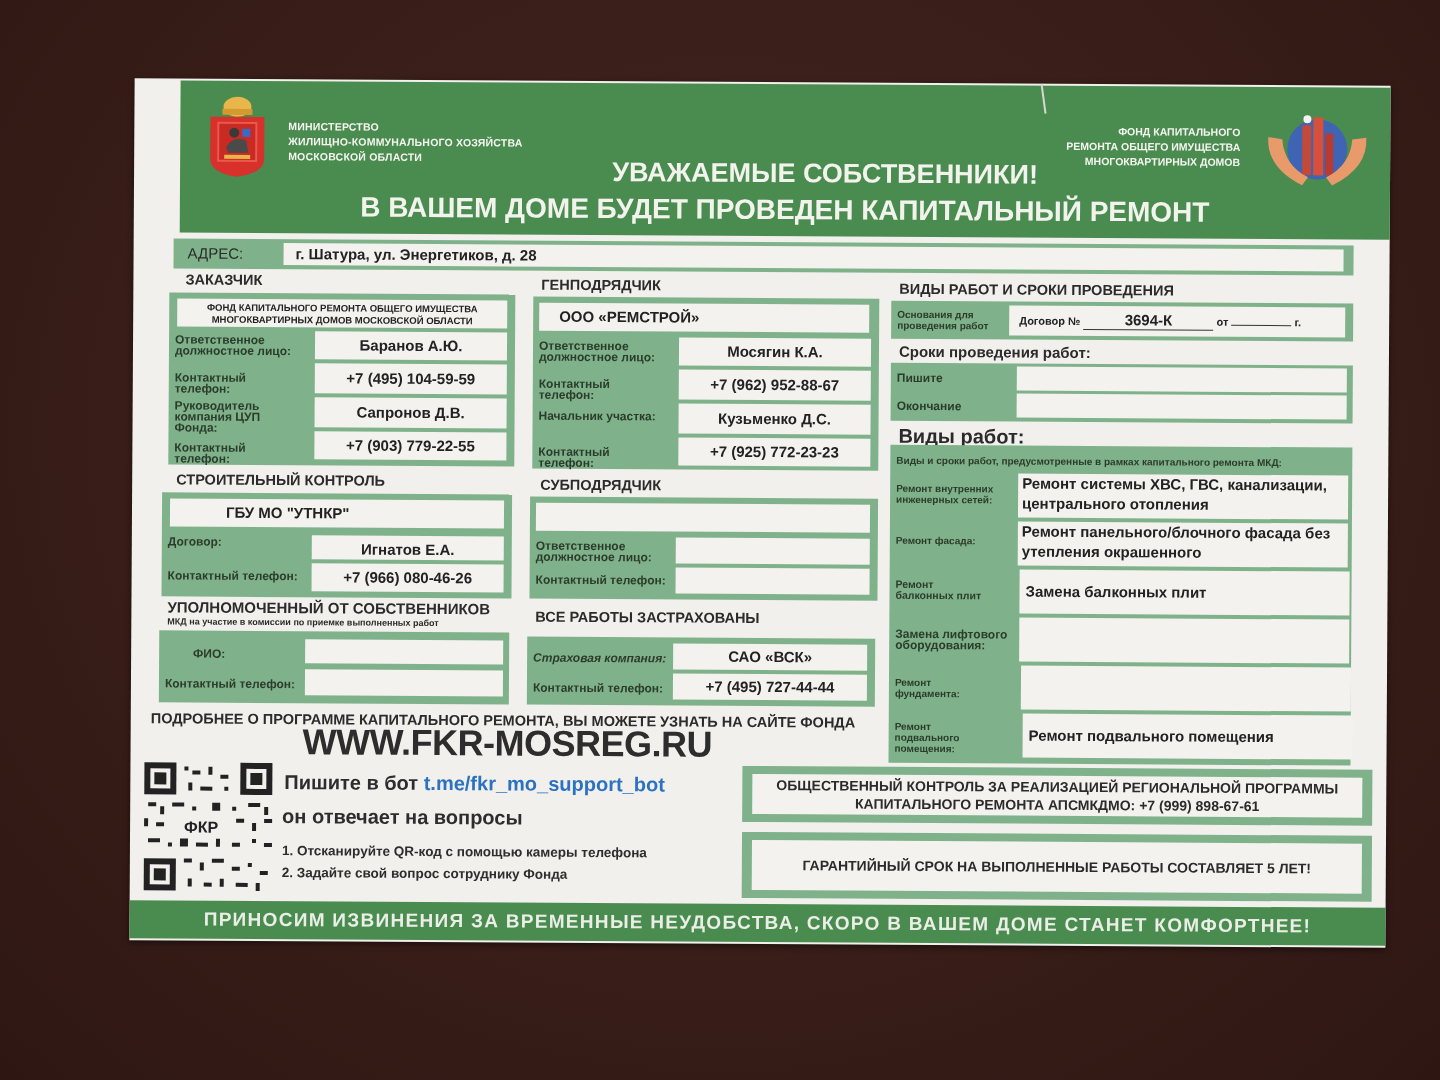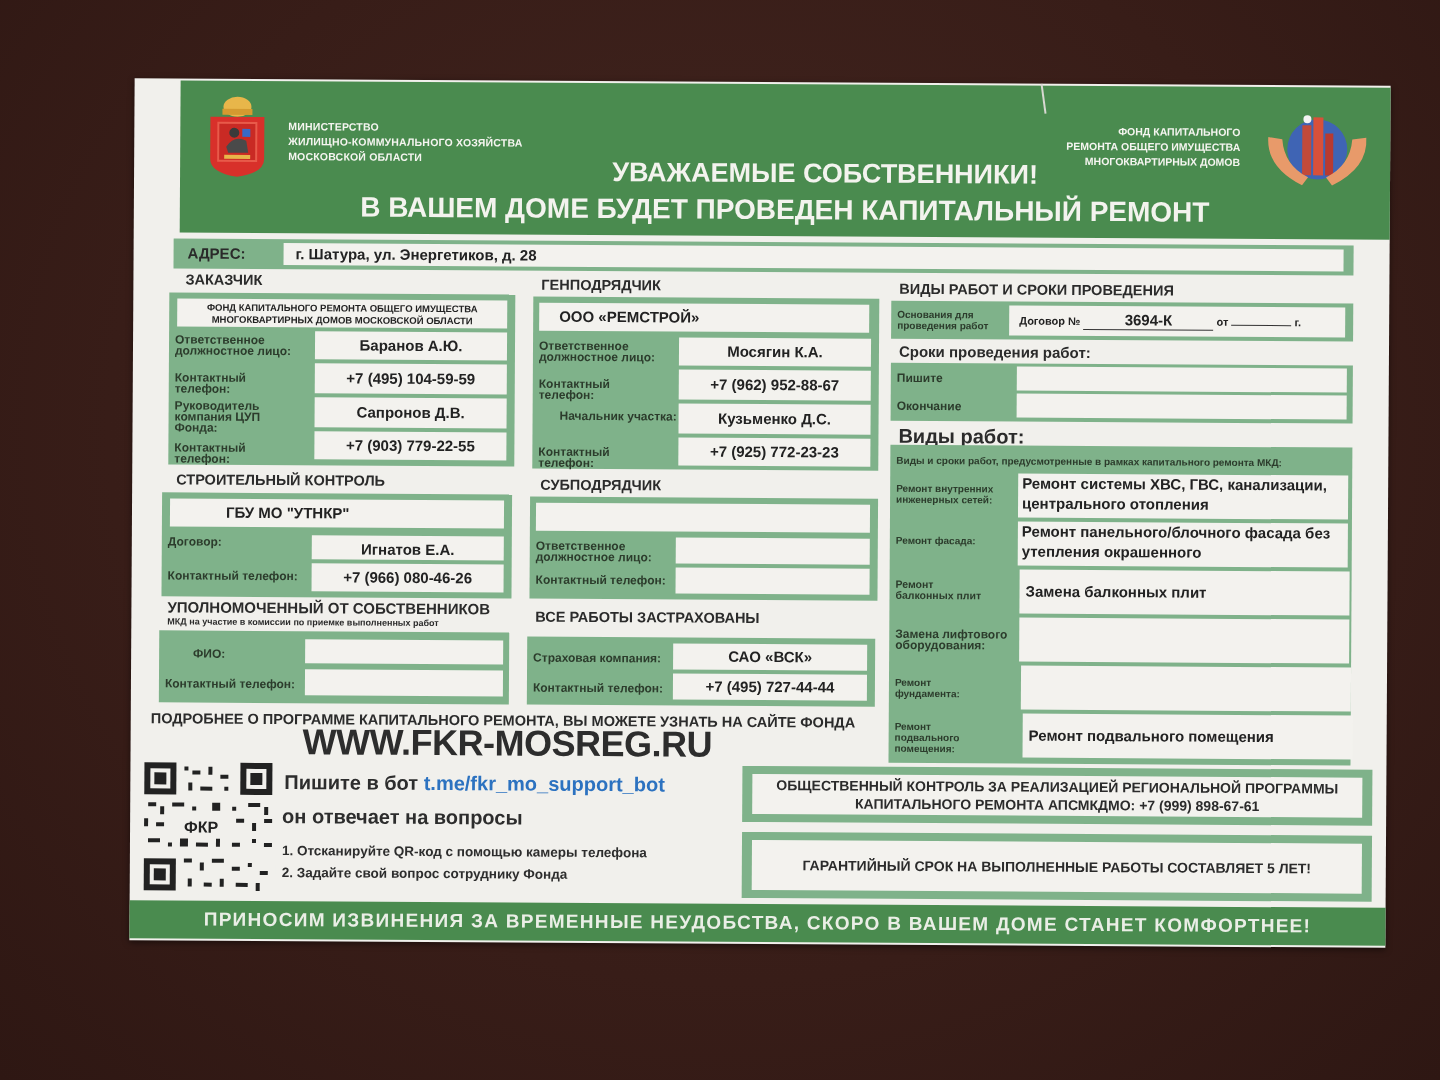--- a/index.html
+++ b/index.html
@@ -7,21 +7,21 @@
   .bg{position:absolute;inset:0;background:radial-gradient(ellipse at 50% 40%,#432620 0%,#381d18 60%,#2e1713 100%);}
   .card{position:absolute;left:132px;top:82px;width:1256px;height:862px;background:#f1f0ec;transform:rotate(0.35deg);transform-origin:50% 50%;box-shadow:0 2px 6px rgba(0,0,0,.5);}
   .header{position:absolute;left:46px;top:2px;width:1210px;height:152px;background:#4a8b4f;}
   .coat{position:absolute;left:24px;top:14px;width:66px;height:84px;}
   .ministry{position:absolute;left:108px;top:38px;color:#f5f5f0;font-size:10.5px;line-height:15px;font-weight:bold;letter-spacing:.2px;}
   .fund{position:absolute;right:150px;top:38px;color:#f5f5f0;font-size:10.5px;line-height:15px;font-weight:bold;text-align:right;}
   .fundlogo{position:absolute;right:18px;top:20px;width:110px;height:86px;}
   .title1{position:absolute;left:0;width:100%;top:74px;text-align:center;color:#f3f3ee;font-size:27px;font-weight:bold;padding-left:80px;box-sizing:border-box;}
   .title2{position:absolute;left:0;width:100%;top:110px;text-align:center;color:#f3f3ee;font-size:28px;font-weight:bold;}
   .addr{position:absolute;left:40px;top:160px;width:1180px;height:30px;background:#7fb28a;}
-  .addr .lbl{position:absolute;left:14px;top:6px;font-size:15px;font-weight:bold;color:#2a2a2a;}
+  .addr .lbl{position:absolute;left:14px;top:6px;font-size:15px;font-weight:normal;color:#2a2a2a;}
   .addr .val{position:absolute;left:110px;top:4px;right:10px;height:22px;background:#f3f2ee;font-size:15px;font-weight:bold;color:#222;padding-left:12px;line-height:22px;}
   .sec-title{position:absolute;font-size:14.5px;font-weight:bold;color:#2b2b2b;}
   .box{position:absolute;background:#7fb28a;}
   .rlabel{position:absolute;left:6px;font-size:12px;font-weight:bold;color:#2c3c2c;line-height:11px;}
   .rval{position:absolute;background:#f3f2ee;font-size:15px;font-weight:bold;color:#222;text-align:center;}
   .wide{position:absolute;background:#f3f2ee;font-size:15px;font-weight:bold;color:#222;}
   .web{position:absolute;left:172px;top:642px;font-size:36px;font-weight:bold;color:#2d2d2d;letter-spacing:-.5px;}
   .more{position:absolute;left:20px;top:632px;font-size:14.5px;font-weight:bold;color:#2b2b2b;}
   .bot1{position:absolute;left:154px;top:692px;font-size:20px;font-weight:bold;color:#2d2d2d;}
   .bot1 .link{color:#2c72c0;}
@@ -96,21 +96,21 @@
     <div class="rval" style="left:146px;top:138px;width:192px;height:28px;line-height:28px;">+7 (903) 779-22-55</div>
   </div>
 
   <div class="sec-title" style="left:408px;top:196px;">ГЕНПОДРЯДЧИК</div>
   <div class="box" style="left:400px;top:216px;width:346px;height:172px;">
     <div class="wide" style="left:6px;top:6px;width:330px;height:28px;line-height:28px;padding-left:20px;box-sizing:border-box;">ООО «РЕМСТРОЙ»</div>
     <div class="rlabel" style="top:44px;width:130px;">Ответственное должностное лицо:</div>
     <div class="rval" style="left:146px;top:40px;width:192px;height:28px;line-height:28px;">Мосягин К.А.</div>
     <div class="rlabel" style="top:82px;width:130px;">Контактный телефон:</div>
     <div class="rval" style="left:146px;top:72px;width:192px;height:30px;line-height:30px;">+7 (962) 952-88-67</div>
-    <div class="rlabel" style="top:114px;width:130px;margin-left:21px;">Начальник участка:</div>
+    <div class="rlabel" style="top:114px;width:130px;">Начальник участка:</div>
     <div class="rval" style="left:146px;top:106px;width:192px;height:30px;line-height:30px;">Кузьменко Д.С.</div>
     <div class="rlabel" style="top:150px;width:130px;">Контактный телефон:</div>
     <div class="rval" style="left:146px;top:140px;width:192px;height:28px;line-height:28px;">+7 (925) 772-23-23</div>
   </div>
 
   <div class="sec-title" style="left:44px;top:393px;">СТРОИТЕЛЬНЫЙ КОНТРОЛЬ</div>
   <div class="box" style="left:30px;top:414px;width:350px;height:104px;">
     <div class="wide" style="left:8px;top:6px;width:334px;height:28px;line-height:28px;padding-left:56px;box-sizing:border-box;">ГБУ МО "УТНКР"</div>
     <div class="rlabel" style="top:44px;">Договор:</div>
     <div class="rval" style="left:150px;top:42px;width:192px;height:24px;line-height:28px;">Игнатов Е.А.</div>
@@ -131,21 +131,21 @@
   <div class="sec-title" style="left:36px;top:538px;font-size:9px;">МКД на участие в комиссии по приемке выполненных работ</div>
   <div class="box" style="left:28px;top:552px;width:350px;height:72px;">
     <div class="rlabel" style="top:18px;margin-left:28px;">ФИО:</div>
     <div class="rval" style="left:146px;top:8px;width:198px;height:24px;"></div>
     <div class="rlabel" style="top:48px;">Контактный телефон:</div>
     <div class="rval" style="left:146px;top:38px;width:198px;height:26px;"></div>
   </div>
 
   <div class="sec-title" style="left:404px;top:528px;">ВСЕ РАБОТЫ ЗАСТРАХОВАНЫ</div>
   <div class="box" style="left:396px;top:556px;width:348px;height:68px;">
-    <div class="rlabel" style="top:16px;">Страховая компания:</div>
+    <div class="rlabel" style="top:16px;font-style:italic;">Страховая компания:</div>
     <div class="rval" style="left:146px;top:6px;width:194px;height:26px;line-height:26px;">САО «ВСК»</div>
     <div class="rlabel" style="top:46px;">Контактный телефон:</div>
     <div class="rval" style="left:146px;top:36px;width:194px;height:26px;line-height:26px;">+7 (495) 727-44-44</div>
   </div>
 
   <div class="sec-title" style="left:766px;top:198px;">ВИДЫ РАБОТ И СРОКИ ПРОВЕДЕНИЯ</div>
   <div class="box" style="left:758px;top:218px;width:462px;height:38px;">
     <div class="rlabel" style="top:8px;width:110px;font-size:10px;">Основания для проведения работ</div>
     <div class="wide" style="left:118px;top:4px;width:336px;height:30px;font-size:11px;line-height:30px;padding-left:10px;box-sizing:border-box;white-space:nowrap;">
       <span>Договор №</span>

